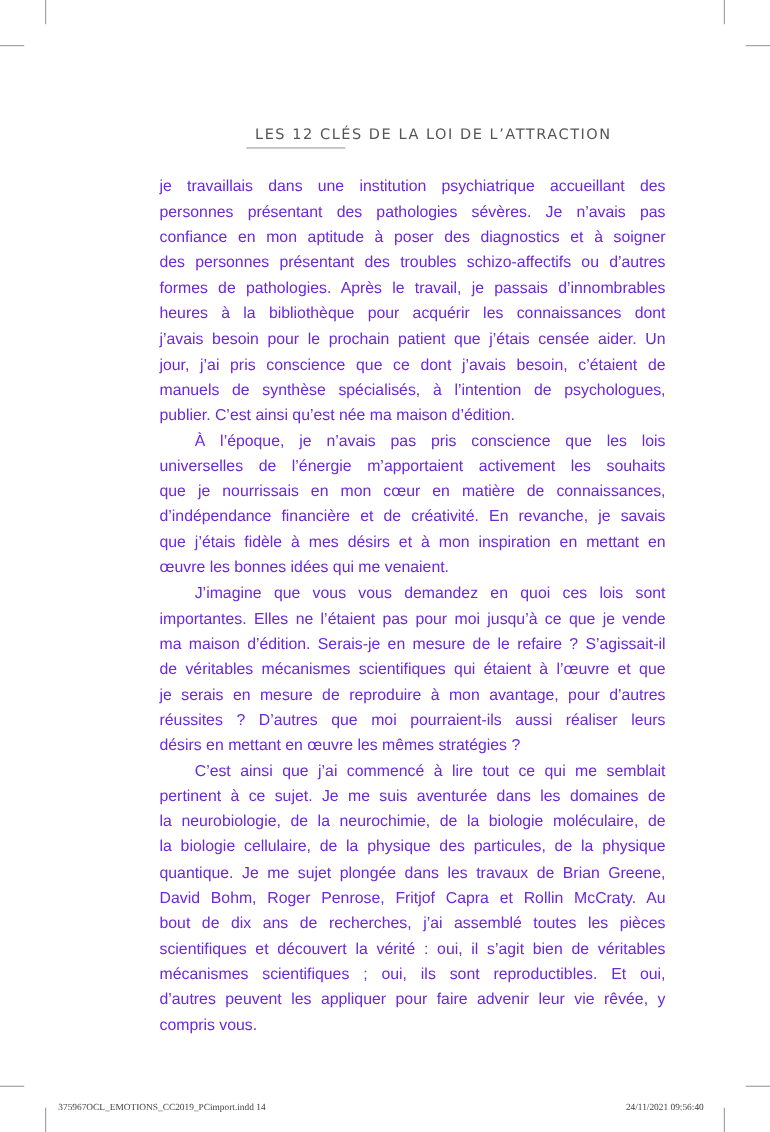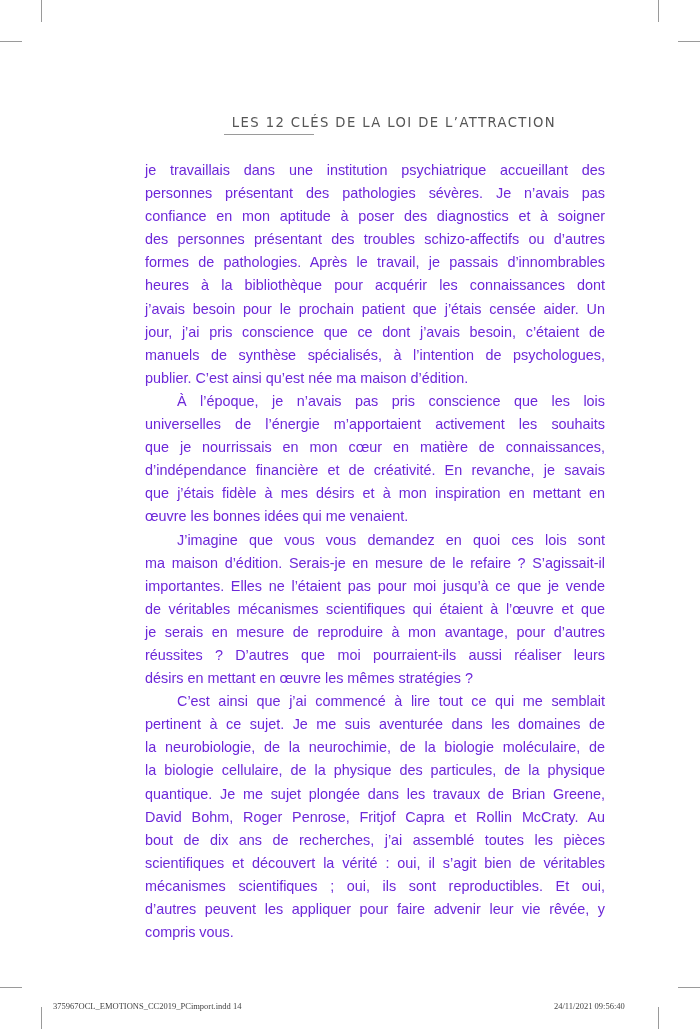--- a/index.html
+++ b/index.html
@@ -40,35 +40,35 @@
     <span class="line">jour, j’ai pris conscience que ce dont j’avais besoin, c’étaient de</span>
     <span class="line">manuels de synthèse spécialisés, à l’intention de psychologues,</span>
     <span class="line last">publier. C’est ainsi qu’est née ma maison d’édition.</span>
     <span class="line indent">À l’époque, je n’avais pas pris conscience que les lois</span>
     <span class="line">universelles de l’énergie m’apportaient activement les souhaits</span>
     <span class="line">que je nourrissais en mon cœur en matière de connaissances,</span>
     <span class="line">d’indépendance financière et de créativité. En revanche, je savais</span>
     <span class="line">que j’étais fidèle à mes désirs et à mon inspiration en mettant en</span>
     <span class="line last">œuvre les bonnes idées qui me venaient.</span>
     <span class="line indent">J’imagine que vous vous demandez en quoi ces lois sont</span>
+    <span class="line">importantes. Elles ne l’étaient pas pour moi jusqu’à ce que je vende</span>
     <span class="line">ma maison d’édition. Serais-je en mesure de le refaire ? S’agissait-il</span>
-    <span class="line">importantes. Elles ne l’étaient pas pour moi jusqu’à ce que je vende</span>
     <span class="line">de véritables mécanismes scientifiques qui étaient à l’œuvre et que</span>
     <span class="line">je serais en mesure de reproduire à mon avantage, pour d’autres</span>
     <span class="line">réussites ? D’autres que moi pourraient-ils aussi réaliser leurs</span>
     <span class="line last">désirs en mettant en œuvre les mêmes stratégies ?</span>
     <span class="line indent">C’est ainsi que j’ai commencé à lire tout ce qui me semblait</span>
     <span class="line">pertinent à ce sujet. Je me suis aventurée dans les domaines de</span>
     <span class="line">la neurobiologie, de la neurochimie, de la biologie moléculaire, de</span>
     <span class="line">la biologie cellulaire, de la physique des particules, de la physique</span>
     <span class="line">quantique. Je me sujet plongée dans les travaux de Brian Greene,</span>
     <span class="line">David Bohm, Roger Penrose, Fritjof Capra et Rollin McCraty. Au</span>
     <span class="line">bout de dix ans de recherches, j’ai assemblé toutes les pièces</span>
     <span class="line">scientifiques et découvert la vérité : oui, il s’agit bien de véritables</span>
     <span class="line">mécanismes scientifiques ; oui, ils sont reproductibles. Et oui,</span>
     <span class="line">d’autres peuvent les appliquer pour faire advenir leur vie rêvée, y</span>
     <span class="line last">compris vous.</span>
   </div>
 
 <div class="page-num">14</div>
 
 <div class="slug" style="left:53px;">375967OCL_EMOTIONS_CC2019_PCimport.indd   14</div>
-<div class="slug" style="left:554px;text-align:right;">24/11/2021   09:56:40</div>
+<div class="slug" style="left:569px;text-align:right;">24/11/2021   09:56:40</div>
 
 </body></html>

